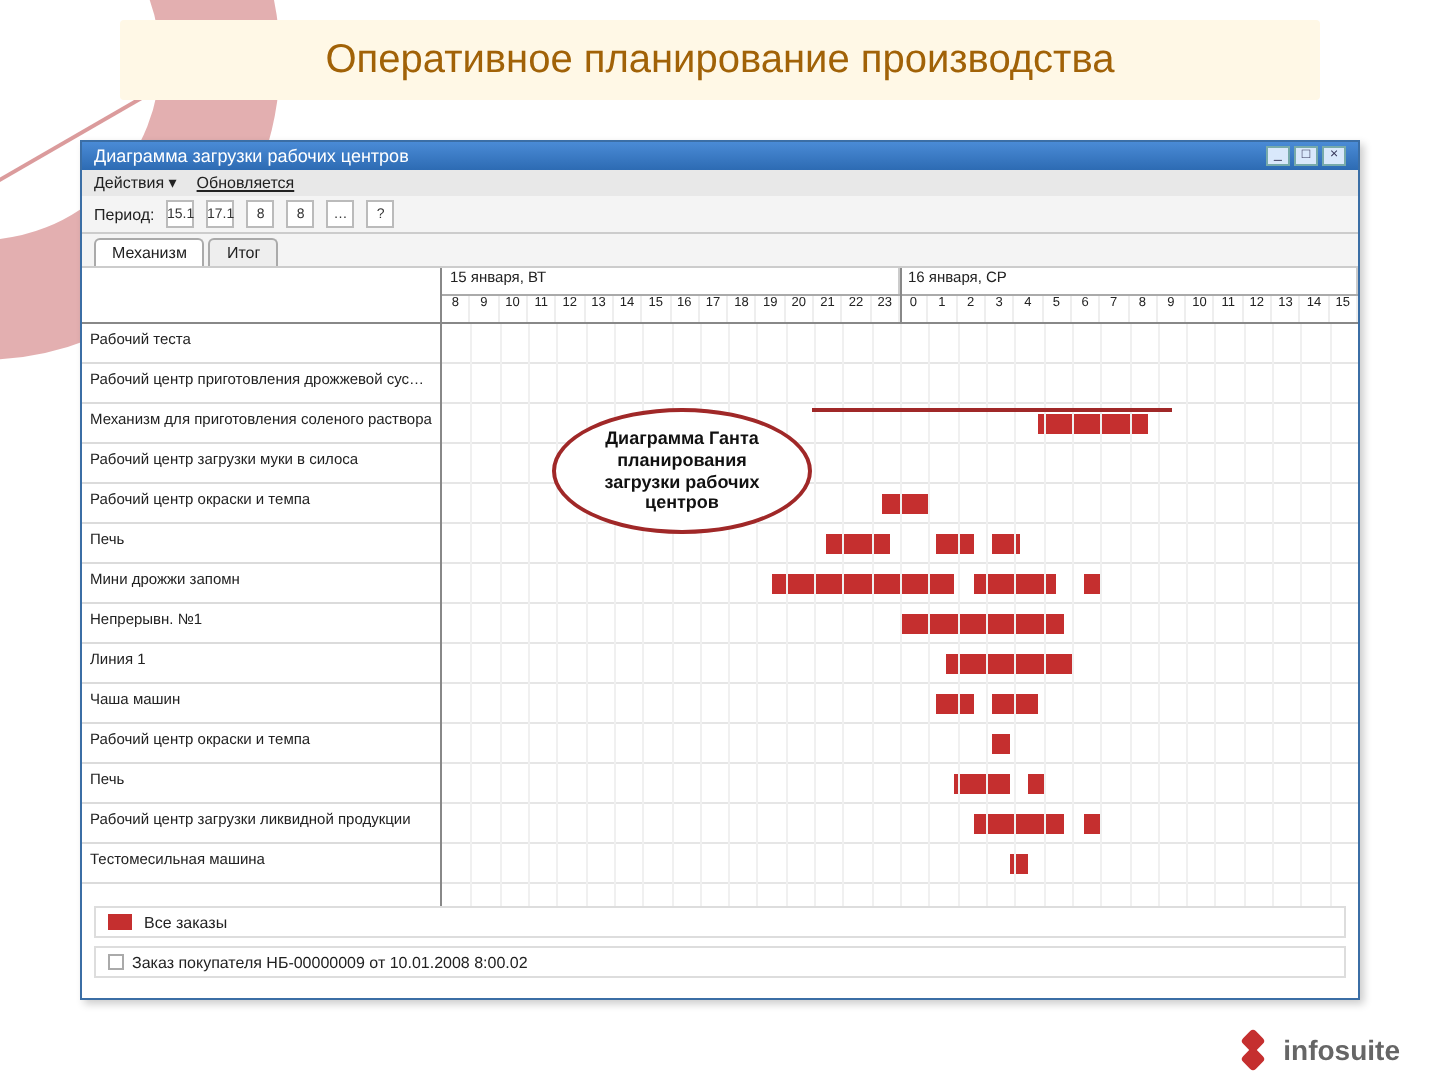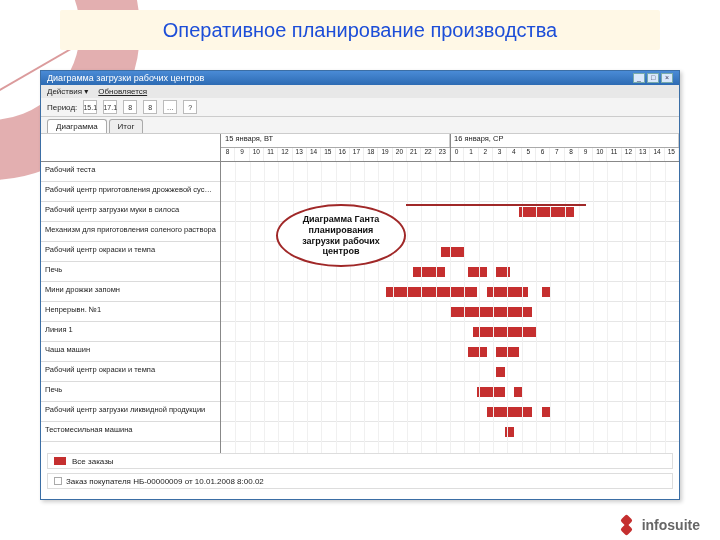--- a/index.html
+++ b/index.html
@@ -28,21 +28,21 @@
     opacity: 0.5;
   }
   .title-band {
     position: absolute;
     top: 10px; left: 60px; right: 60px;
     height: 40px;
     background: #fff8e6;
     display: flex; align-items: center; justify-content: center;
     border-radius: 2px;
   }
-  .title-band h1 { font-size: 20px; font-weight: normal; color: #1d4ed8; }
+  .title-band h1 { font-size: 20px; font-weight: normal; color: #a16207; }
   .window {
     position: absolute;
     top: 70px; left: 40px;
     width: 640px; height: 430px;
     background: #fff;
     border: 1px solid #3b6ea5;
     box-shadow: 2px 2px 4px rgba(0,0,0,0.2);
     font-size: 8px;
     color: #222;
   }
@@ -236,32 +236,32 @@
   <div class="win-toolbar">
     <span>Период:</span>
     <div class="tool-btn">15.1</div>
     <div class="tool-btn">17.1</div>
     <div class="tool-btn">8</div>
     <div class="tool-btn">8</div>
     <div class="tool-btn">…</div>
     <div class="tool-btn">?</div>
   </div>
   <div class="tab-row">
-    <div class="tab active">Диаграмма</div>
+    <div class="tab active">Механизм</div>
     <div class="tab">Итог</div>
   </div>
 
   <div class="gantt-wrap">
     <div class="gantt-side">
       <div class="row hdr-row"></div>
       <div id="side-rows">
           <div class="row">Рабочий теста</div>
           <div class="row">Рабочий центр приготовления дрожжевой суспензии</div>
+          <div class="row">Механизм для приготовления соленого раствора</div>
           <div class="row">Рабочий центр загрузки муки в силоса</div>
-          <div class="row">Механизм для приготовления соленого раствора</div>
           <div class="row">Рабочий центр окраски и темпа</div>
           <div class="row">Печь</div>
           <div class="row">Мини дрожжи запомн</div>
           <div class="row">Непрерывн. №1</div>
           <div class="row">Линия 1</div>
           <div class="row">Чаша машин</div>
           <div class="row">Рабочий центр окраски и темпа</div>
           <div class="row">Печь</div>
           <div class="row">Рабочий центр загрузки ликвидной продукции</div>
           <div class="row">Тестомесильная машина</div>

